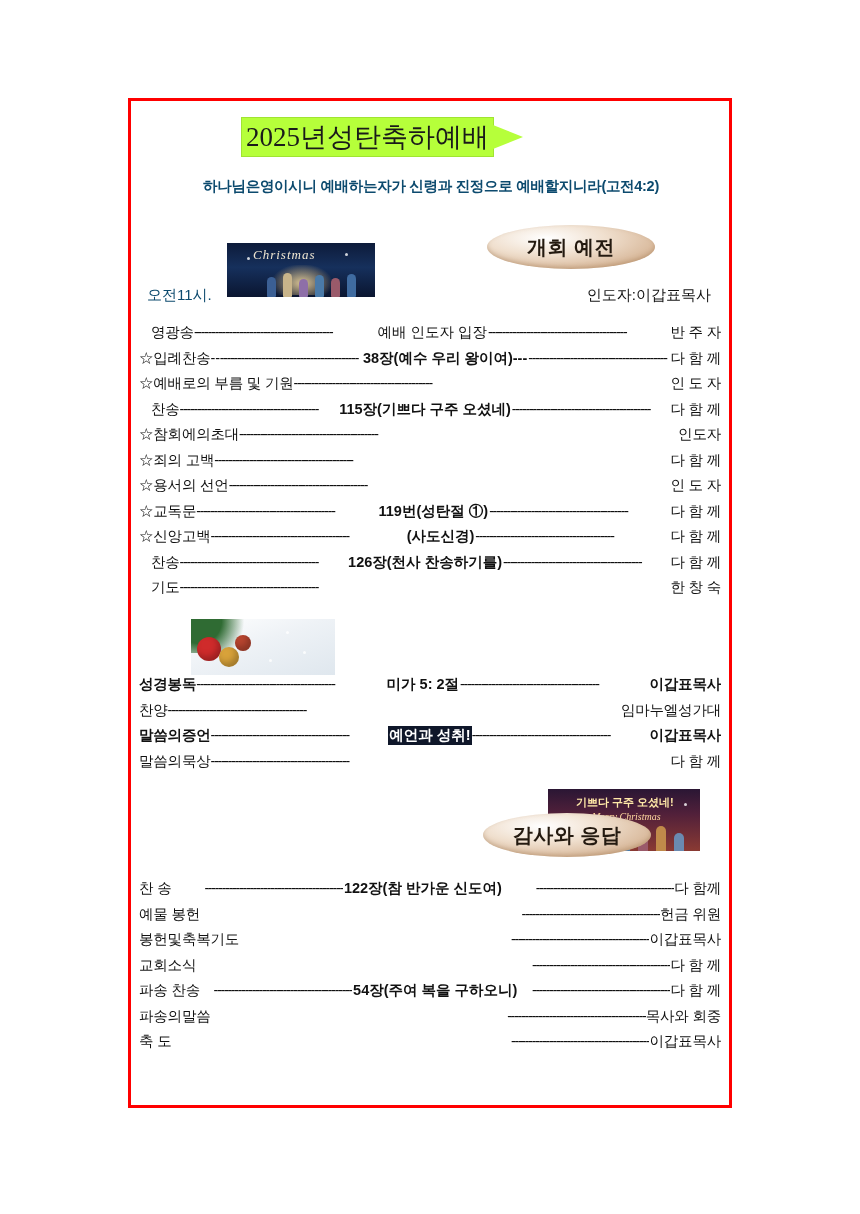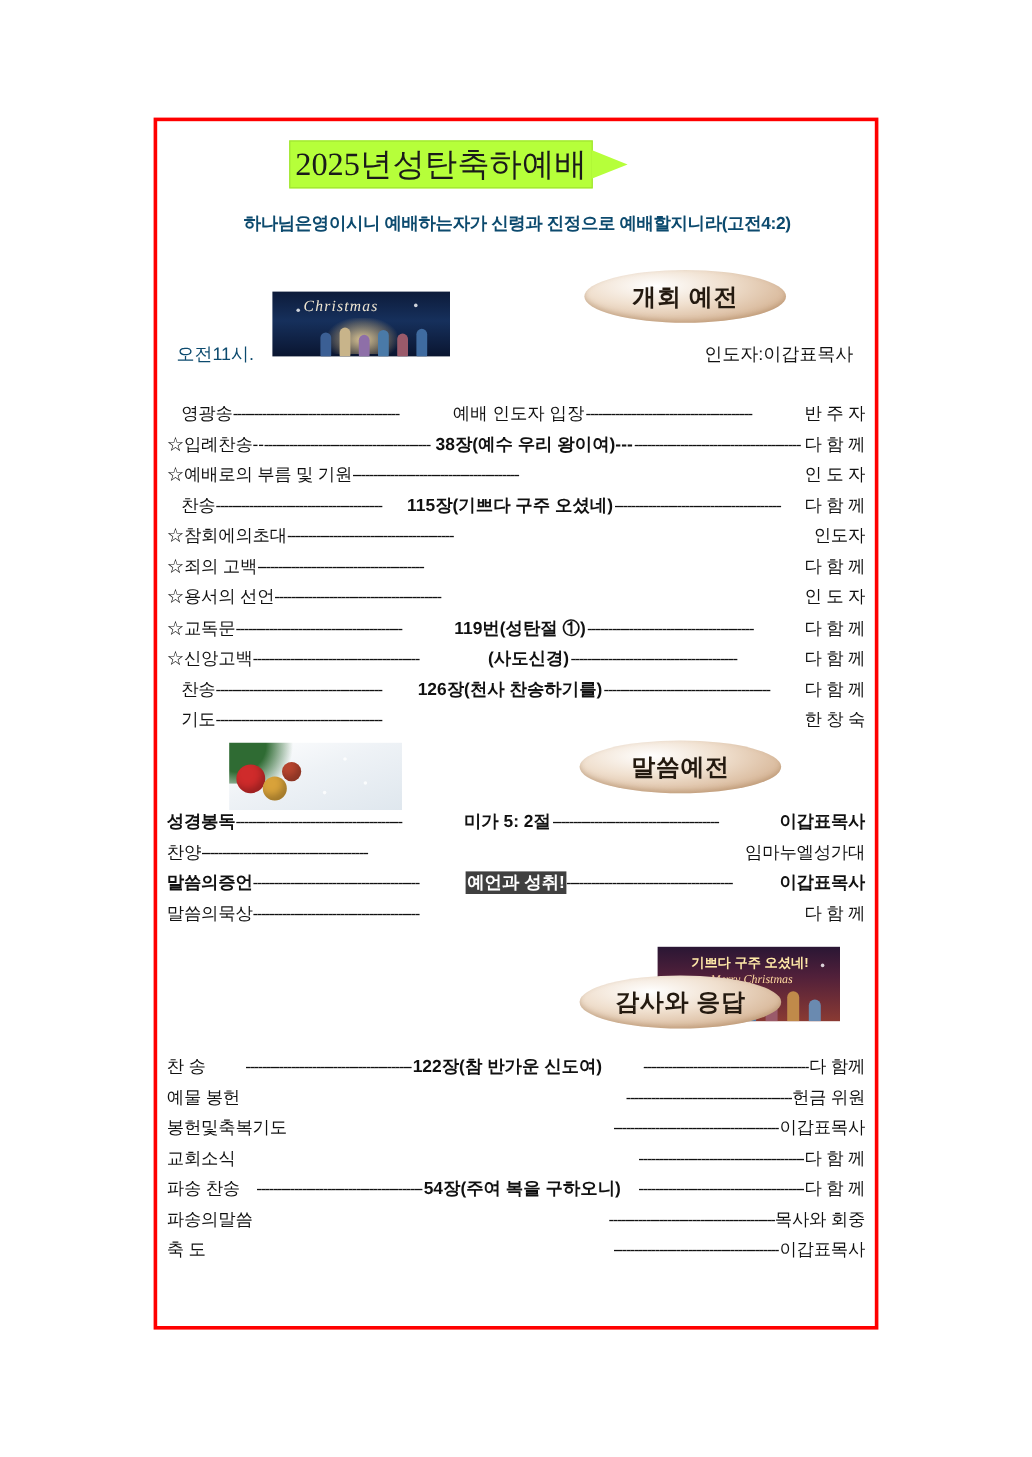--- a/index.html
+++ b/index.html
@@ -238,21 +238,21 @@
   .line .mid {
     flex: 0 0 auto;
     font-weight: bold;
     padding: 0 1px;
   }
   .line .tail {
     flex: 0 0 auto;
     letter-spacing: -0.2px;
   }
   .b { font-weight: bold; }
-  .hl { background: #404040; color: #ffffff; padding: 0 1px; }
+  .hl { background: #0f172a; color: #ffffff; padding: 0 1px; }
   .pad-l { padding-left: 12px; }
 </style>
 </head>
 <body>
 
 <div class="page">
   <div class="border-box">
 
     <div class="title-wrap">
       <div class="title-box">
@@ -276,21 +276,21 @@
       <div class="fig" style="left:88px; height:22px; background:#4a7aa8;"></div>
       <div class="fig" style="left:104px; height:19px; background:#9a5a6a;"></div>
       <div class="fig" style="left:120px; height:23px; background:#3f6ba0;"></div>
       <div class="sparkle" style="left:20px; top:14px;"></div>
       <div class="sparkle" style="left:118px; top:10px;"></div>
     </div>
 
     <div class="meta-left">오전11시.</div>
     <div class="meta-right">인도자:이갑표목사</div>
 
-    <div class="order" id="opening-order" style="top:222px;margin-top:12px;">
+    <div class="order" id="opening-order" style="top:222px;">
         <div class="line pad-l">
           <span class="lead">영광송</span>
           <span class="dash">----------------------------------------</span>
           <span class="mid" style="font-weight: normal;">예배 인도자 입장</span>
           <span class="dash">----------------------------------------</span>
           <span class="tail">반 주 자</span>
         </div>
         <div class="line">
           <span class="lead">☆입례찬송--</span>
           <span class="dash">----------------------------------------</span>
@@ -346,23 +346,20 @@
           <span class="dash">----------------------------------------</span>
           <span class="tail">다 함 께</span>
         </div>
         <div class="line pad-l">
           <span class="lead">기도</span>
           <span class="dash">----------------------------------------</span>
           <span class="tail">한 창 숙</span>
         </div>
       </div>
 
-    <div class="pill" style="left:352px; top:516px;">
-      <span>말씀예전</span>
-    </div>
 
     <div class="img2">
       <div class="branch"></div>
       <div class="ball" style="left:6px; top:18px; width:24px; height:24px; background:#cf2b2b;"></div>
       <div class="ball" style="left:28px; top:28px; width:20px; height:20px; background:#d8a23a;"></div>
       <div class="ball" style="left:44px; top:16px; width:16px; height:16px; background:#b8452f;"></div>
       <div class="sparkle" style="left:95px; top:12px;"></div>
       <div class="sparkle" style="left:112px; top:32px;"></div>
       <div class="sparkle" style="left:78px; top:40px;"></div>
     </div>

